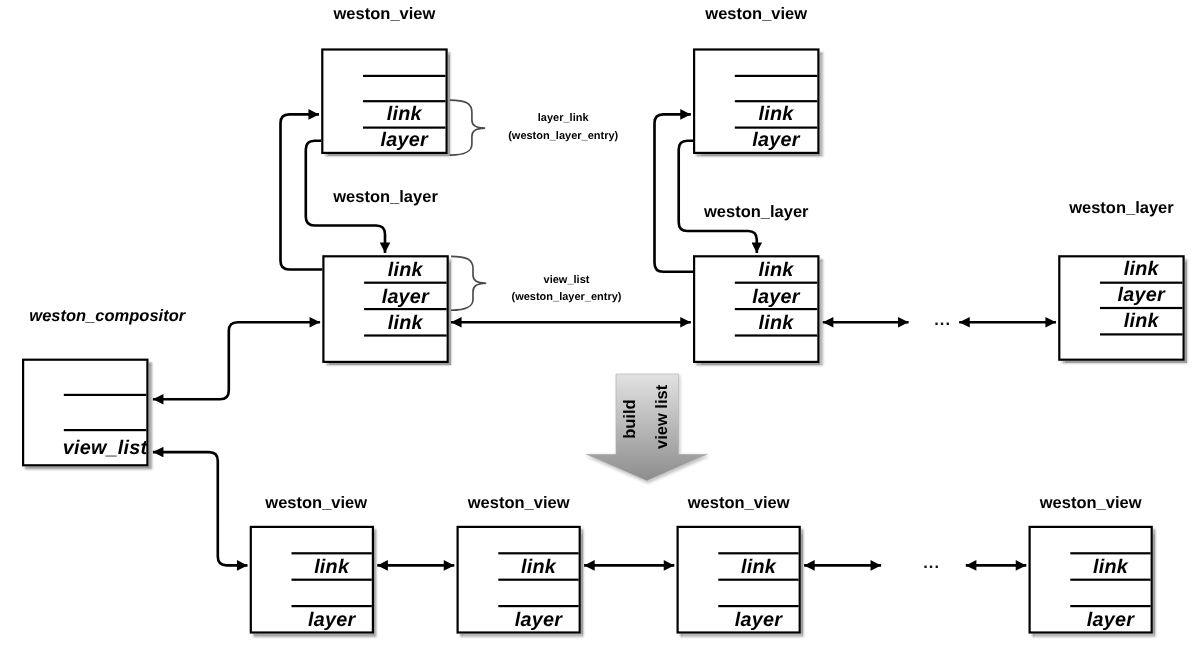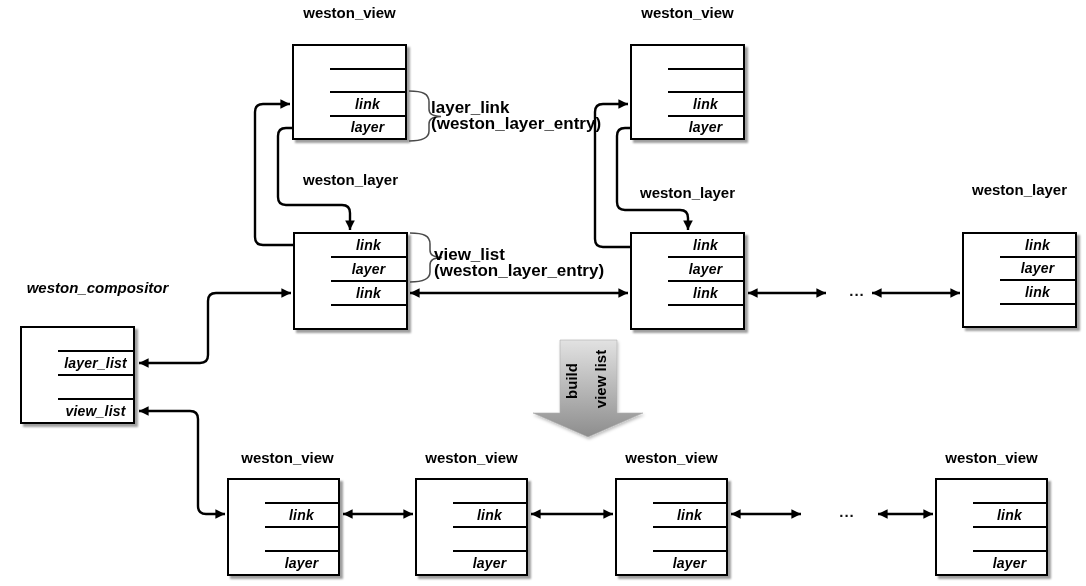--- a/index.html
+++ b/index.html
@@ -1,26 +1,26 @@
 <!DOCTYPE html>
 <html><head>
 <meta charset="utf-8">
 <style>
   html,body{margin:0;padding:0;background:#ffffff;}
   #canvas{position:relative;width:1086px;height:586px;background:#ffffff;overflow:hidden;
           font-family:"Liberation Sans",sans-serif;border-radius:21px;}
   .sbox{position:absolute;box-sizing:border-box;border:2px solid #000;background:#fff;
         display:flex;flex-direction:column;box-shadow:3px 3px 2px rgba(0,0,0,0.38);}
   .srow{flex:1;display:flex;align-items:center;justify-content:center;
-        font-weight:bold;font-style:italic;font-size:14px;color:#000;letter-spacing:.2px;margin-left:36px;}
+        font-weight:bold;font-style:italic;font-size:18px;color:#000;letter-spacing:.2px;margin-left:36px;}
   .srow + .srow{border-top:2px solid #000;}
   .stitle{position:absolute;font-weight:bold;font-size:15px;color:#000;text-align:center;
           white-space:nowrap;}
-  .anno{position:absolute;font-weight:bold;font-size:17px;line-height:16px;color:#000;
-        white-space:nowrap;}
+  .anno{position:absolute;font-weight:bold;font-size:10px;line-height:16px;color:#000;
+        text-align:center;white-space:nowrap;}
   .dots{position:absolute;font-weight:bold;font-size:15px;line-height:15px;color:#111;
         width:30px;text-align:center;letter-spacing:1px;}
   svg#wires{position:absolute;left:0;top:0;pointer-events:none;}
   svg#wires path.c{fill:none;stroke:#000;stroke-width:2.4;stroke-linejoin:round;}
   svg#wires path.brace{fill:none;stroke:#4a4a4a;stroke-width:1.5;}
   .arrlabel{font-family:"Liberation Sans",sans-serif;font-weight:bold;font-size:15px;fill:#000;}
 </style>
 </head>
 <body>
 
@@ -58,21 +58,20 @@
       <div class="stitle" style="left: 962px; top: 181px; width: 115px;">weston_layer</div>
       <div class="sbox" style="left: 962px; top: 232px; width: 115px; height: 96px;">
         <div class="srow">link</div>
         <div class="srow">layer</div>
         <div class="srow">link</div>
         <div class="srow"></div>
       </div>
       <div class="stitle" style="left: 5px; top: 279px; width: 185px; font-style: italic;">weston_compositor</div>
       <div class="sbox" style="left: 20px; top: 326px; width: 115px; height: 98px;">
         <div class="srow"></div>
-        <div class="srow">layer_list</div>
         <div class="srow"></div>
         <div class="srow">view_list</div>
       </div>
       <div class="stitle" style="left: 230px; top: 449px; width: 115px;">weston_view</div>
       <div class="sbox" style="left: 227px; top: 478px; width: 113px; height: 98px;">
         <div class="srow"></div>
         <div class="srow">link</div>
         <div class="srow"></div>
         <div class="srow">layer</div>
       </div>

